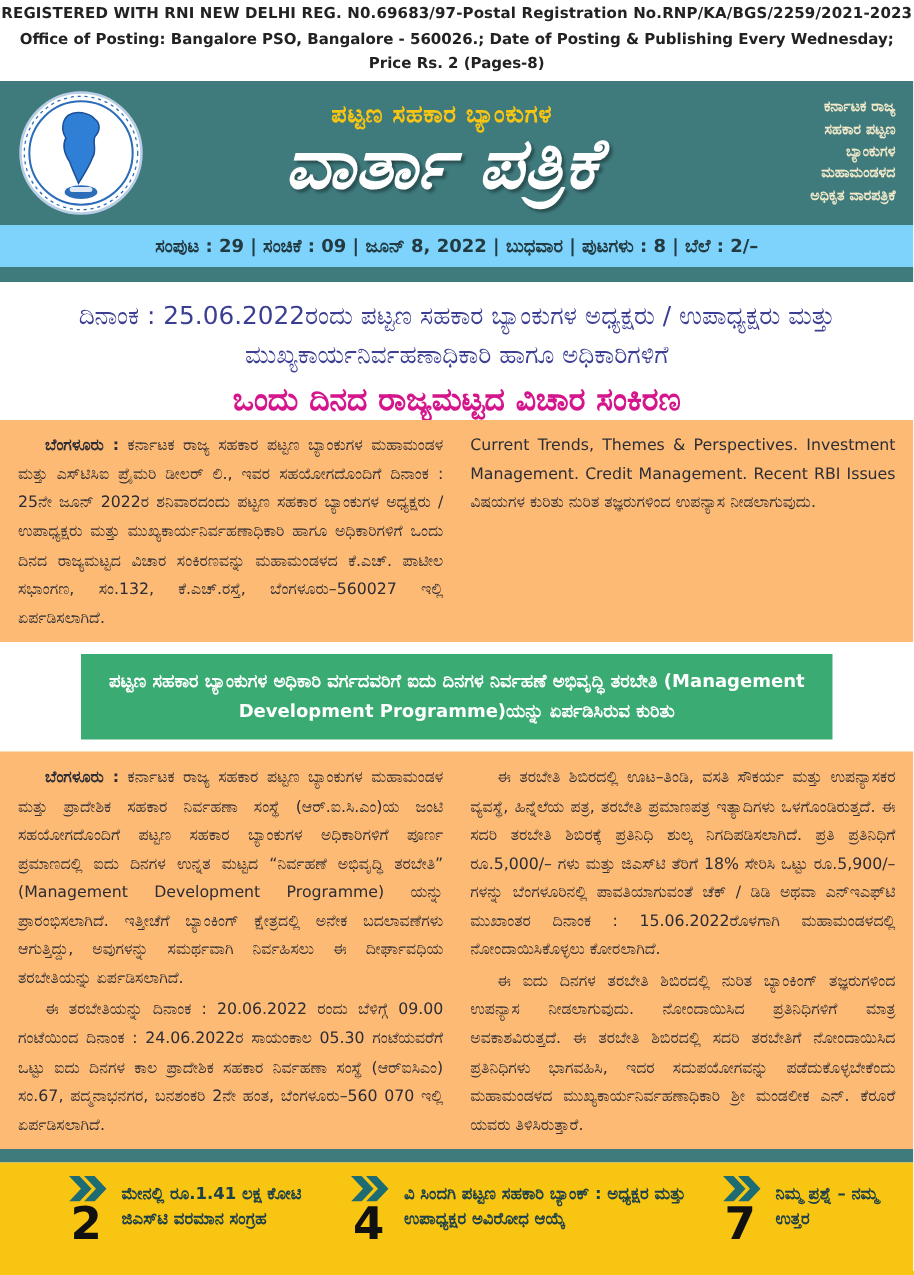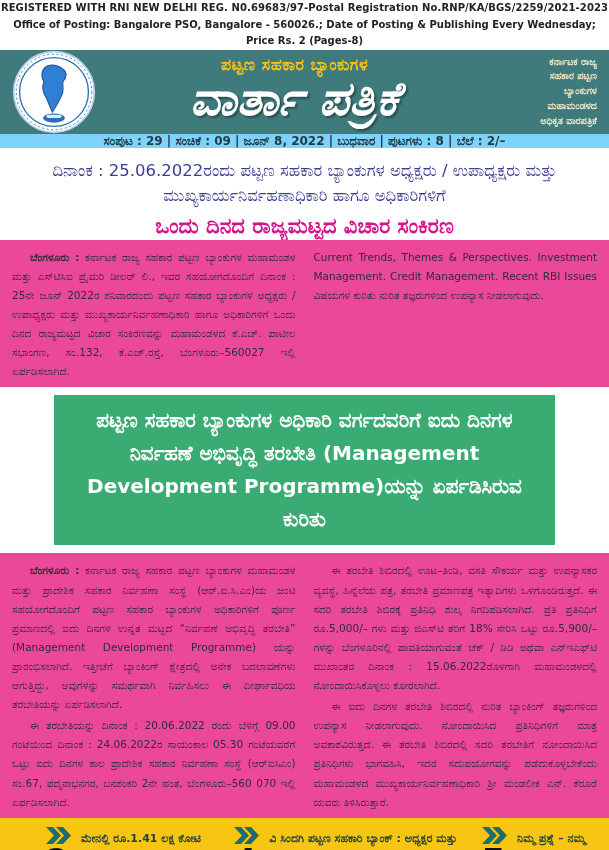--- a/index.html
+++ b/index.html
@@ -26,29 +26,29 @@
     font-size:12px;font-weight:bold;color:#233a41;}
   .teal-strip{height:10px;background:#3f7a7d;}
   .teal-strip.thin{height:9px;}
 
   
   .lead-head{padding:10px 26px 2px;text-align:center;background:#fff;}
   .kicker{color:#3b3e92;font-size:16.5px;font-weight:normal;line-height:1.55;}
   .headline{color:#d4158c;font-size:21px;font-weight:bold;margin-top:5px;}
 
   
-  .columns{display:flex;gap:18px;padding:8px 12px 6px;box-sizing:border-box;background:#ec4899;}
+  .columns{display:flex;gap:18px;padding:8px 12px 6px;box-sizing:border-box;background:#fdba74;}
   .col{flex:1;font-size:10.5px;line-height:1.82;text-align:justify;color:#2d2d36;}
   .col p{margin:0;text-indent:18px;}
   .col p + p{margin-top:2px;}
   .dateline{font-weight:bold;}
 
   
   .banner-wrap{padding:8px 54px;background:#fff;}
-  .banner{background:#3aab72;color:#ffffff;font-weight:bold;font-size:20px;line-height:1.65;
+  .banner{background:#3aab72;color:#ffffff;font-weight:bold;font-size:12px;line-height:1.65;
     text-align:center;padding:9px 14px;}
 
   
   .footer{flex:1;background:#f8c513;display:flex;align-items:flex-start;padding:9px 8px 0 46px;box-sizing:border-box;}
   .footer-item{display:flex;align-items:flex-start;}
   .fi-left{display:flex;flex-direction:column;align-items:flex-start;margin-right:9px;}
   .fi-num{font-size:30px;font-weight:bold;color:#111;line-height:.9;margin-top:2px;margin-left:1px;
     font-family:"DejaVu Sans","Liberation Sans",sans-serif;}
   .fi-text{font-size:11px;font-weight:bold;color:#1d4049;line-height:1.55;padding-top:3px;}
   .fi-1{width:190px;}

